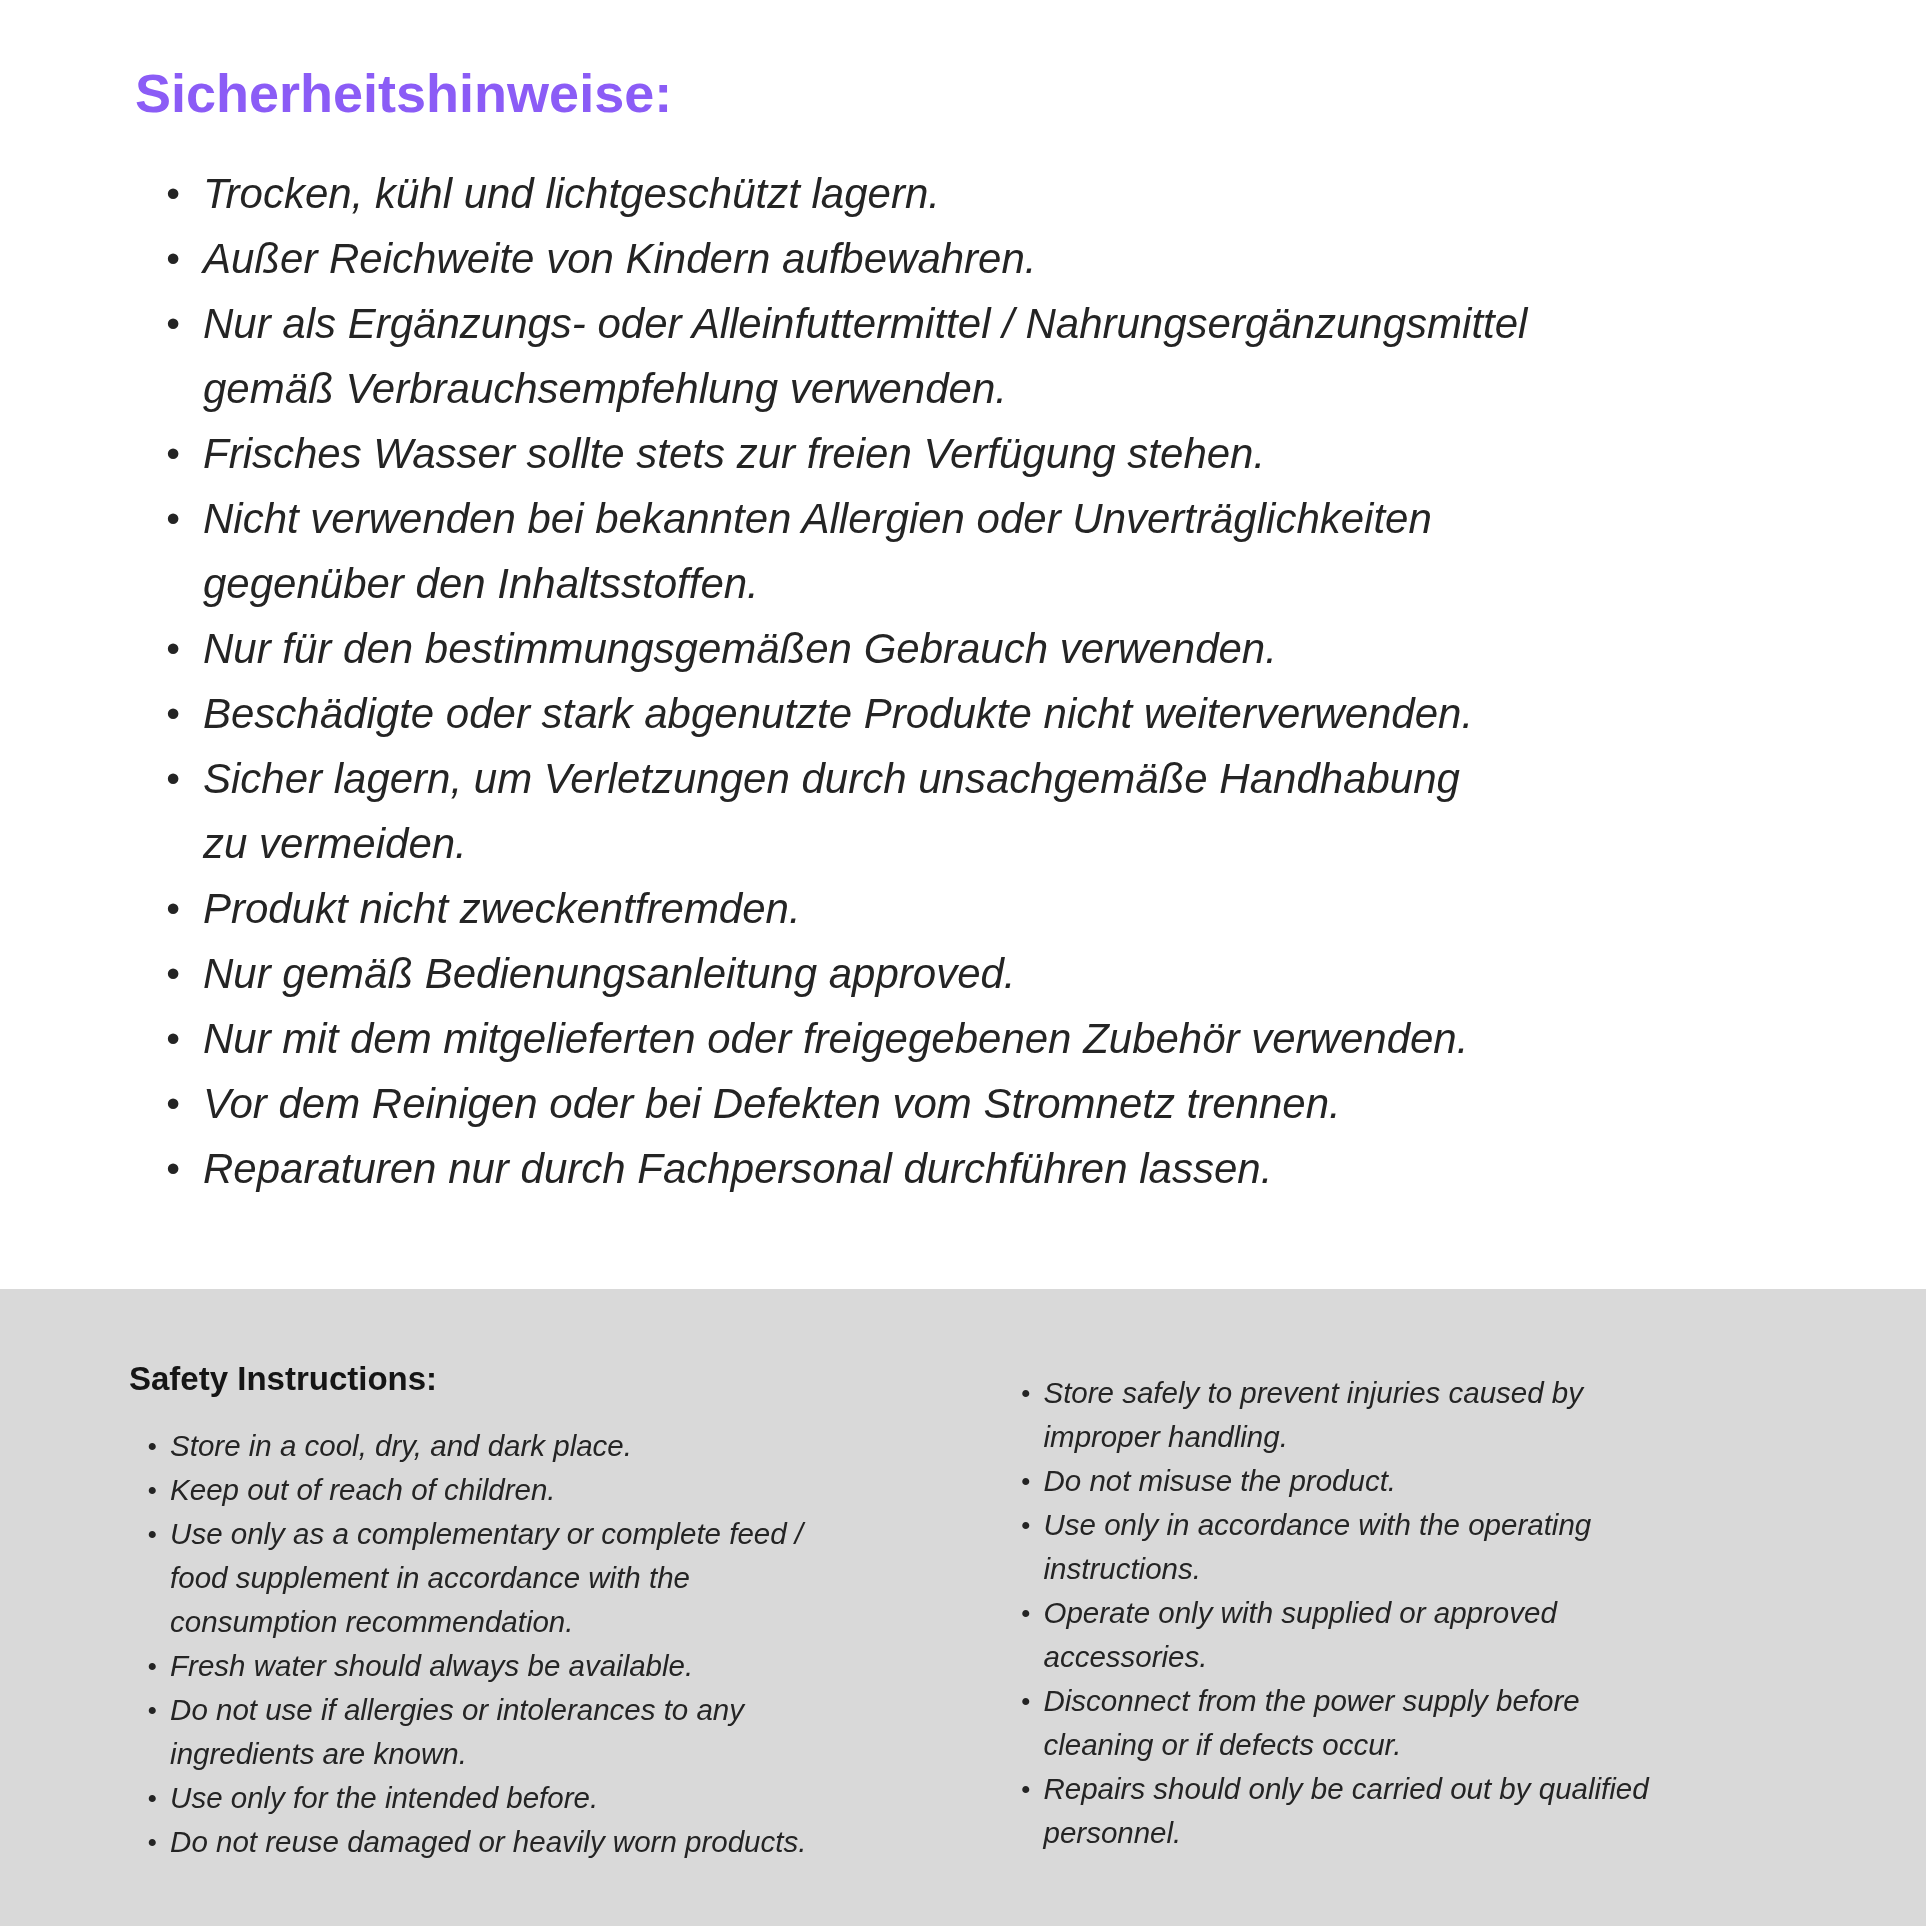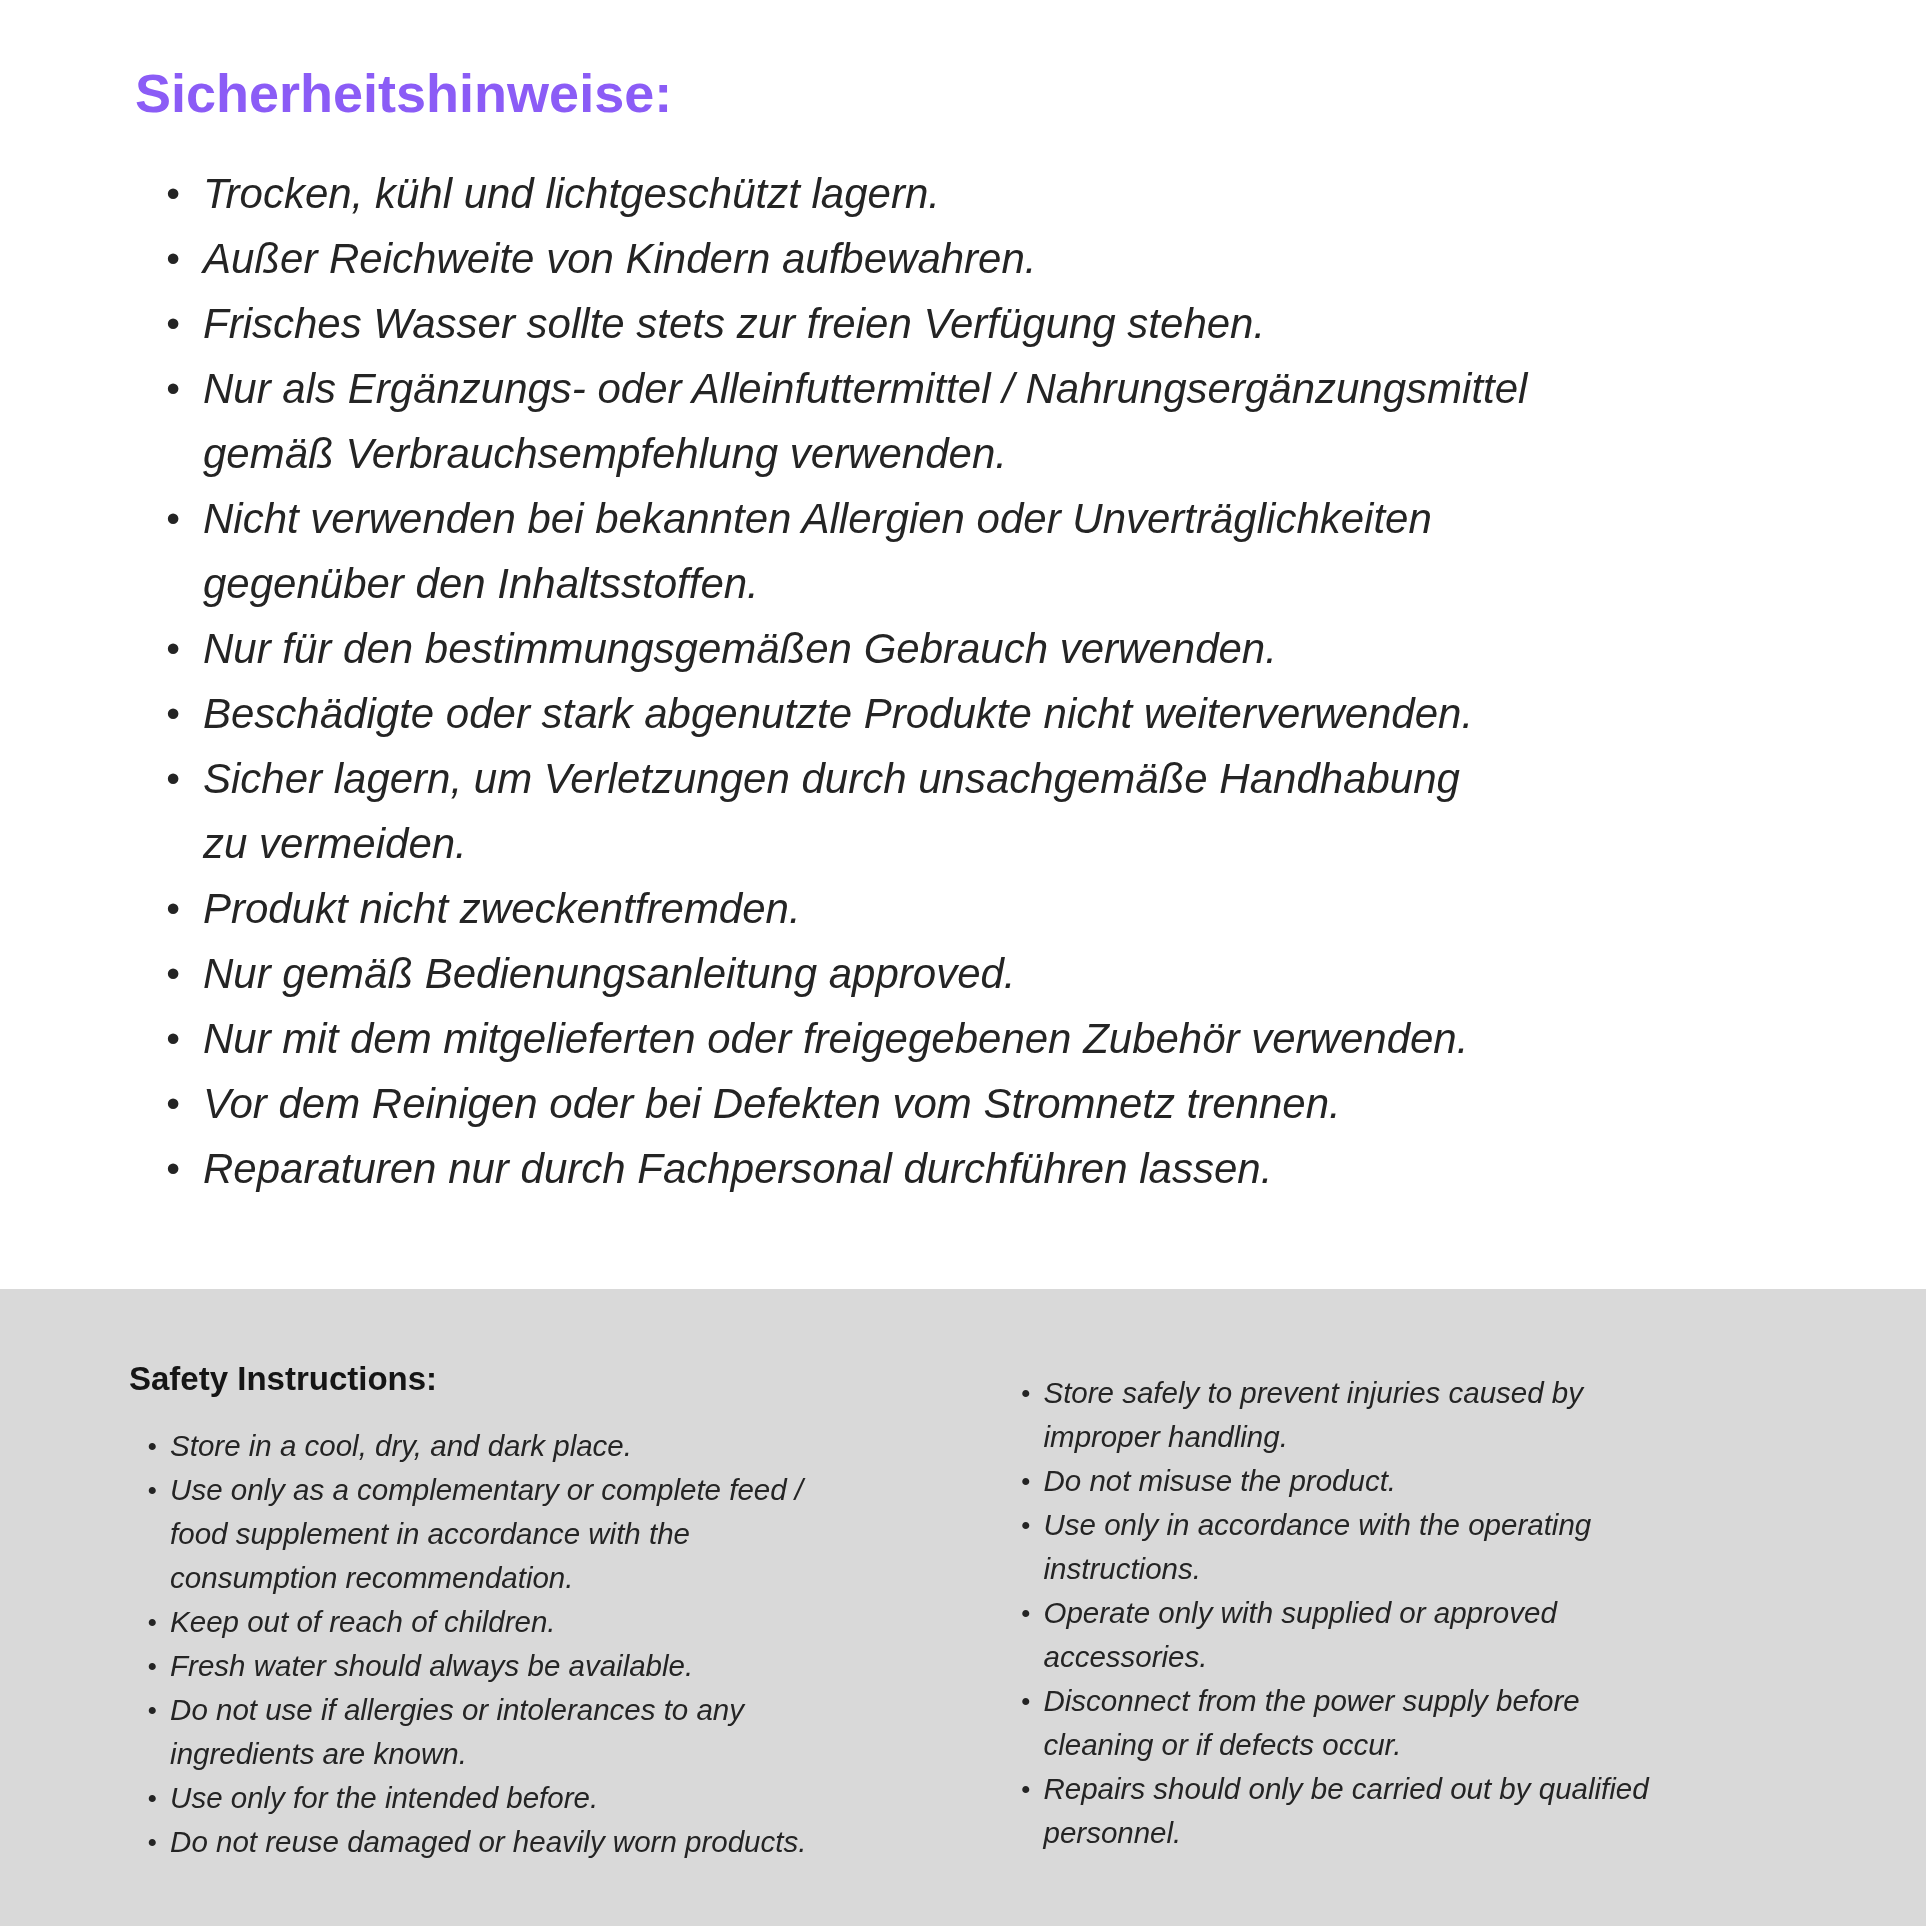--- a/index.html
+++ b/index.html
@@ -82,46 +82,46 @@
 </head>
 <body>
 
 <div class="sheet">
 
   <section class="de-section">
     <h1 class="de-title">Sicherheitshinweise:</h1>
     <ul class="bullets">
       <li>Trocken, kühl und lichtgeschützt lagern.</li>
       <li>Außer Reichweite von Kindern aufbewahren.</li>
-      <li>Frisches Wasser sollte stets zur freien Verfügung stehen.</li>
       <li>Nur als Ergänzungs- oder Alleinfuttermittel / Nahrungsergänzungsmittel
 gemäß Verbrauchsempfehlung verwenden.</li>
+      <li>Frisches Wasser sollte stets zur freien Verfügung stehen.</li>
       <li>Nicht verwenden bei bekannten Allergien oder Unverträglichkeiten
 gegenüber den Inhaltsstoffen.</li>
       <li>Nur für den bestimmungsgemäßen Gebrauch verwenden.</li>
       <li>Beschädigte oder stark abgenutzte Produkte nicht weiterverwenden.</li>
       <li>Sicher lagern, um Verletzungen durch unsachgemäße Handhabung
 zu vermeiden.</li>
       <li>Produkt nicht zweckentfremden.</li>
       <li>Nur gemäß Bedienungsanleitung approved.</li>
       <li>Nur mit dem mitgelieferten oder freigegebenen Zubehör verwenden.</li>
       <li>Vor dem Reinigen oder bei Defekten vom Stromnetz trennen.</li>
       <li>Reparaturen nur durch Fachpersonal durchführen lassen.</li>
     </ul>
   </section>
 
   <section class="en-section">
     <div class="en-col-left">
       <h2 class="en-title">Safety Instructions:</h2>
       <ul class="bullets">
         <li>Store in a cool, dry, and dark place.</li>
+        <li>Keep out of reach of children.</li>
         <li>Use only as a complementary or complete feed /
 food supplement in accordance with the
 consumption recommendation.</li>
-        <li>Keep out of reach of children.</li>
         <li>Fresh water should always be available.</li>
         <li>Do not use if allergies or intolerances to any
 ingredients are known.</li>
         <li>Use only for the intended before.</li>
         <li>Do not reuse damaged or heavily worn products.</li>
       </ul>
     </div>
     <div class="en-col-right">
       <ul class="bullets">
         <li>Store safely to prevent injuries caused by

